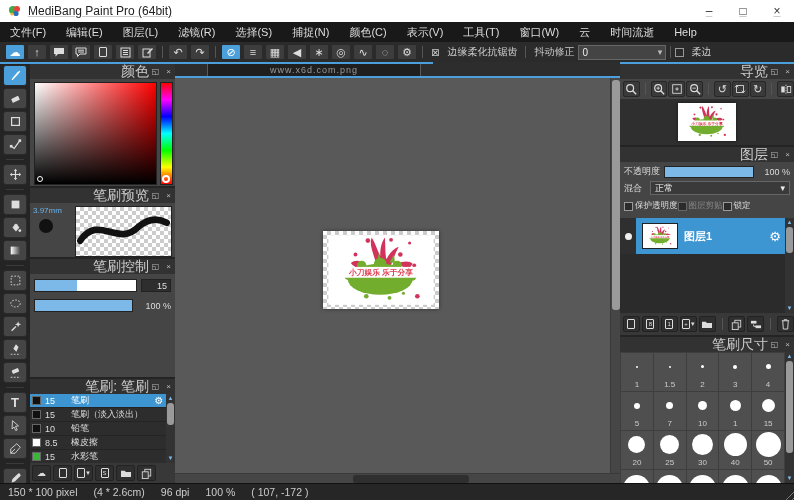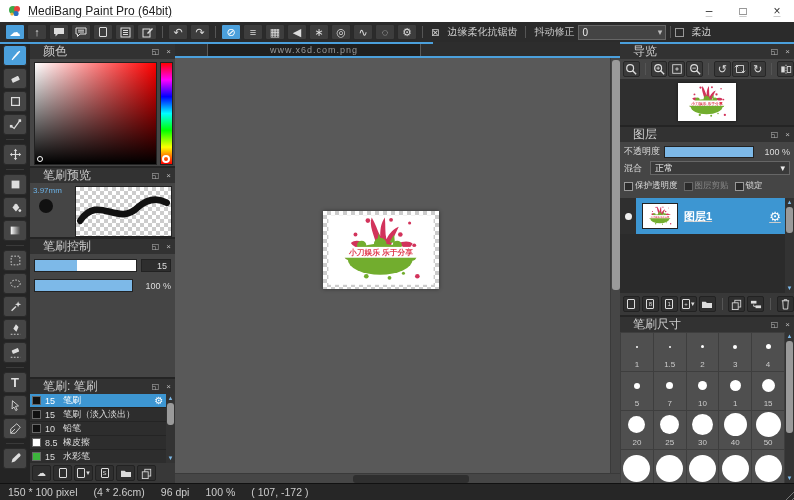--- a/index.html
+++ b/index.html
@@ -41,21 +41,21 @@
         display:flex; align-items:center; justify-content:center; color:#e0e0e0; font-size:12px; flex:0 0 21px; }
   .tb.active { background:#4ba0dc; }
   .tb svg { display:block; }
   .tsep { width:18px; height:1px; background:#3a3a3a; margin:2px 0 4px; flex:0 0 1px; }
 
   
   .leftdock { width:145px; background:#454545; border-top:2px solid #4ba0dc; display:flex; flex-direction:column; }
   .rightdock { width:174px; background:#454545; border-top:2px solid #4ba0dc; display:flex; flex-direction:column; }
   .panel { border-bottom:2px solid #242424; display:flex; flex-direction:column; overflow:hidden; }
   .phead { height:15px; background:#323232; display:flex; align-items:center; flex:0 0 15px; }
-  .ptitle { flex:1; text-align:left; font-size:12px; color:#ccc; }
+  .ptitle { flex:1; text-align:right; font-size:14px; color:#ccc; }
   .pbtn { width:13px; font-size:8px; color:#bbb; text-align:center; }
 
   
   .color-body { flex:1; display:flex; padding:3px 2px 2px 4px; }
   .ccol { width:40px; display:flex; flex-direction:column; }
   .fgbg { position:relative; width:34px; height:32px; }
   .fg { position:absolute; left:0; top:0; width:17px; height:17px; background:#000; border:2px solid #e02020; z-index:2; }
   .bg { position:absolute; left:10px; top:10px; width:17px; height:17px; background:#fff; border:1px solid #888; }
   .checker { background-color:#fff;
     background-image:linear-gradient(45deg,#ccc 25%,transparent 25%,transparent 75%,#ccc 75%),
@@ -89,21 +89,21 @@
                display:flex; align-items:center; justify-content:flex-end; padding-right:3px; margin-left:4px; }
   .bc-valtext { width:34px; font-size:9px; color:#ddd; text-align:right; margin-left:4px; }
 
   
   .bl-body { flex:1; display:flex; min-height:0; }
   .bl-rows { flex:1; background:#2d2d2d; overflow:hidden; }
   .brow { height:14px; display:flex; align-items:center; font-size:9px; color:#ddd; padding-left:2px; border-bottom:1px solid #242424; }
   .brow.sel { background:#3d96d2; color:#fff; }
   .bsw { width:9px; height:9px; border:1px solid #666; margin-right:4px; flex:0 0 9px; }
   .bsz { width:18px; flex:0 0 18px; }
-  .bnm { flex:1; white-space:nowrap; overflow:hidden; }
+  .bnm { flex:1; white-space:nowrap; overflow:hidden;margin-left:8px; }
   .bgear { width:14px; text-align:center; font-size:10px; color:#fff; }
   .sbar { width:9px; background:#333; display:flex; flex-direction:column; align-items:center; }
   .sarrow { height:9px; font-size:6px; color:#7db9e8; line-height:9px; }
   .sthumb { width:7px; background:#9a9a9a; border-radius:3px; }
   .bl-foot { height:20px; background:#383838; display:flex; align-items:center; padding-left:2px; gap:2px; flex:0 0 20px; }
   .fb { width:19px; height:16px; background:#2f2f2f; border:1px solid #222; border-radius:2px; color:#ddd; font-size:9px;
         display:flex; align-items:center; justify-content:center; gap:1px; }
   .pg { width:8px; height:10px; border:1px solid #ddd; border-radius:1px; display:flex; align-items:center; justify-content:center;
         font-size:6px; color:#ddd; }
 
@@ -128,27 +128,27 @@
   .nav-thumb { width:58px; height:38px; background:#fff; box-shadow:0 0 3px rgba(0,0,0,.6); }
 
   
   .ly-row { display:flex; align-items:center; padding:3px 4px 0 4px; }
   .ly-label { font-size:9px; color:#ddd; white-space:nowrap; }
   .ly-track { flex:1; height:12px; background:#7db9e8; border:1px solid #222; margin:0 4px; }
   .ly-val { font-size:9px; color:#ddd; width:32px; text-align:right; }
   .ly-select { flex:1; height:14px; background:#3a3a3a; border:1px solid #666; margin-left:8px; display:flex; align-items:center;
                font-size:9px; color:#eee; padding:0 4px; }
   .ly-select .cval { flex:1; }
-  .ly-checks { display:flex; align-items:flex-start; padding:5px 4px 4px 4px; gap:6px;font-family:Liberation Mono, monospace; }
+  .ly-checks { display:flex; align-items:flex-start; padding:5px 4px 4px 4px; gap:0;font-family:Liberation Mono, monospace; }
   .lycb { display:flex; align-items:center; font-size:8.5px; color:#ddd; }
   .lycb .cbx { margin-right:2px; }
   .lycb.dim { color:#888; }
   .lycb.dim .cbx { border-color:#666; }
   .ly-list { flex:1; background:#2b2b2b; margin-top:2px; display:flex; min-height:0; }
-  .ly-listmain { flex:1;text-decoration:underline; }
+  .ly-listmain { flex:1; }
   .lrow { height:36px; display:flex; align-items:center; background:#3d96d2; }
   .lvis { width:16px; height:100%; background:#2f2f2f; display:flex; align-items:center; justify-content:center; flex:0 0 16px; }
   .lvis .dot { width:7px; height:7px; border-radius:50%; background:#eee; }
   .lthumb { width:36px; height:26px; background:#fff; margin:0 6px; border:1px solid #222; flex:0 0 36px; }
   .lname { flex:1; font-size:11px; font-weight:bold; color:#fff; }
   .lgear { width:20px; font-size:13px; color:#fff; text-align:center; }
   .ly-foot { height:22px; background:#383838; display:flex; align-items:center; padding-left:3px; gap:2px; flex:0 0 22px; }
 
   
   .bs-body { flex:1; display:flex; min-height:0; }
@@ -213,20 +213,35 @@
         <circle cx="4" cy="10" r="1.6" fill="#f2b431"></circle>
     </svg>
     <span class="title">MediBang Paint Pro (64bit)</span>
     <div class="wctl">
       <div class="wbtn">–</div>
       <div class="wbtn">□</div>
       <div class="wbtn">×</div>
     </div>
   </div>
 
+  <div class="menubar">
+    <span class="menu-item">文件(F)</span>
+    <span class="menu-item">编辑(E)</span>
+    <span class="menu-item">图层(L)</span>
+    <span class="menu-item">滤镜(R)</span>
+    <span class="menu-item">选择(S)</span>
+    <span class="menu-item">捕捉(N)</span>
+    <span class="menu-item">颜色(C)</span>
+    <span class="menu-item">表示(V)</span>
+    <span class="menu-item">工具(T)</span>
+    <span class="menu-item">窗口(W)</span>
+    <span class="menu-item">云</span>
+    <span class="menu-item">时间流逝</span>
+    <span class="menu-item">Help</span>
+  </div>
 
   <div class="toolbar">
     <div class="ib active">
         <span class="glyph">☁</span>
       </div>
     <div class="ib">
         <span class="glyph">↑</span>
       </div>
     <div class="ib">
         <svg width="12" height="10" viewBox="0 0 12 10">

